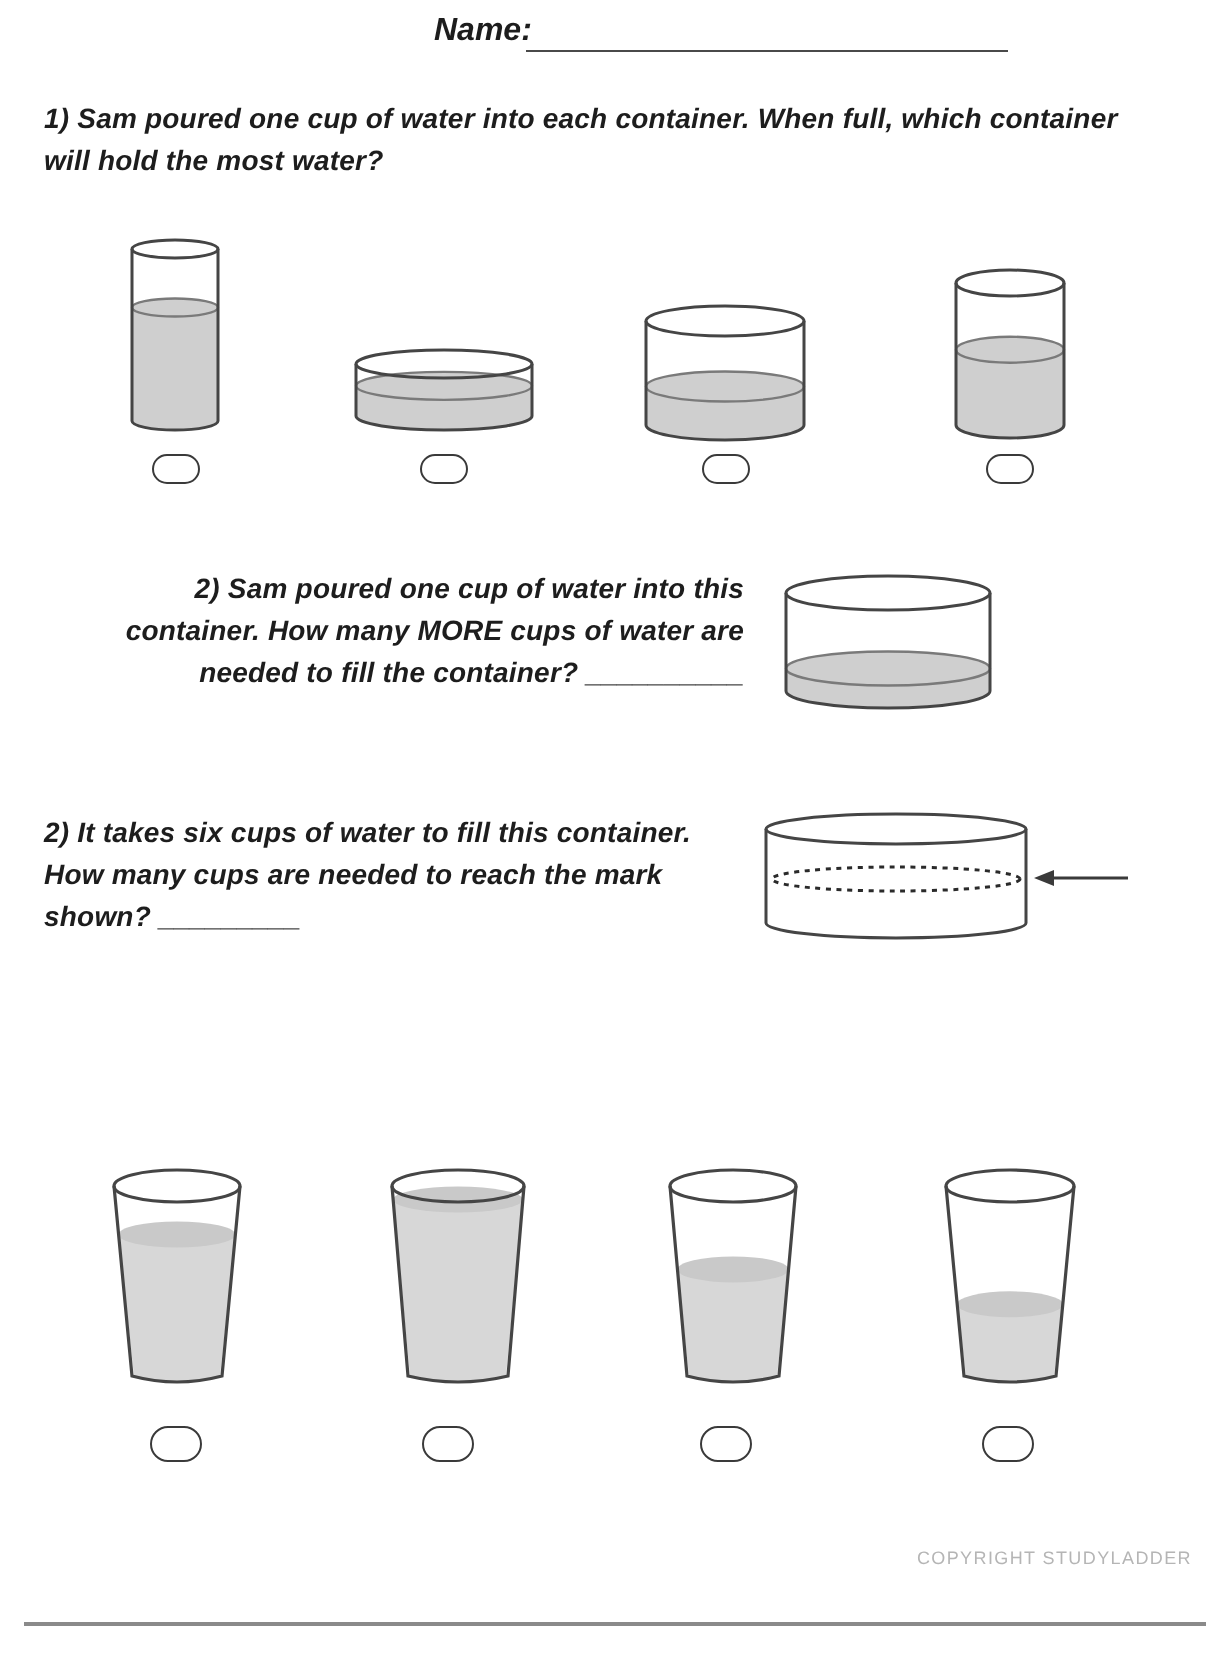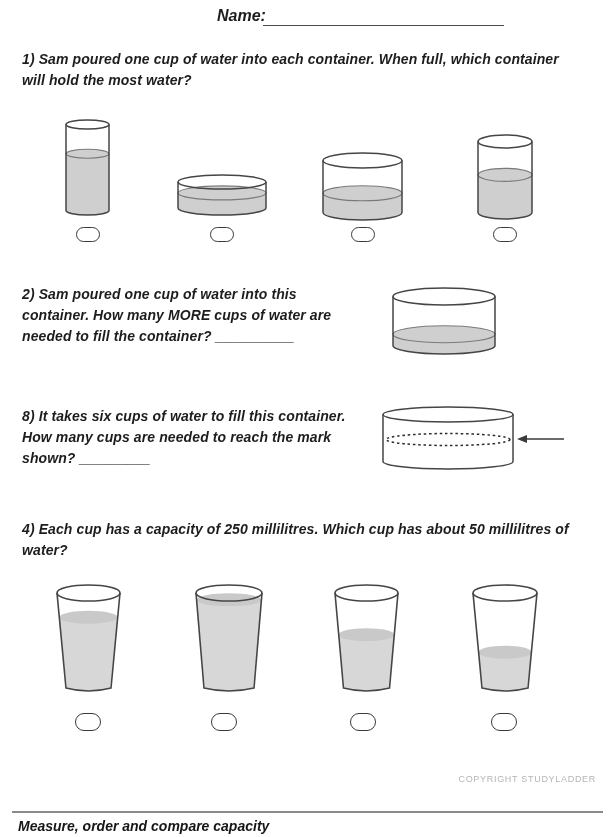--- a/index.html
+++ b/index.html
@@ -3,21 +3,21 @@
 <meta charset="utf-8">
 <style>
   html,body{margin:0;padding:0;background:#fff;}
   .page{position:relative;width:615px;height:837px;background:#ffffff;overflow:hidden;
         font-family:"Liberation Sans",sans-serif;}
   .name-label{position:absolute;left:217px;top:6px;font:italic 600 16px/20px "Liberation Sans",sans-serif;color:#1d1d1d;}
   .name-line{position:absolute;left:263px;top:25px;width:241px;height:1px;background:#4a4a4a;}
   .qtext{position:absolute;font:italic 600 14px/21px "Liberation Sans",sans-serif;color:#1d1d1d;
          white-space:pre-line;letter-spacing:0.1px;}
   #q1t{left:22px;top:49px;width:580px;font-style:italic;}
-  #q2t{left:22px;top:284px;width:350px;}
+  #q2t{left:22px;top:284px;width:350px;text-align:right;}
   #q3t{left:22px;top:406px;width:360px;}
   #q4t{left:22px;top:519px;width:580px;}
   #gfx-layer{position:absolute;left:0;top:0;width:615px;height:837px;}
   .gfx{position:absolute;overflow:visible;}
   .oval{position:absolute;border:1.5px solid #3a3a3a;border-radius:999px;background:#fff;box-sizing:border-box;}
   .footer-line{position:absolute;left:12px;top:811px;width:591px;height:2px;background:#8a8a8a;}
   .footer-title{position:absolute;left:18px;top:817px;font:italic 700 14px/18px "Liberation Sans",sans-serif;color:#161616;}
   .footer-copyright{position:absolute;right:19px;top:774px;font:400 9px/11px "Liberation Sans",sans-serif;
                     color:#b5b5b5;letter-spacing:0.7px;}
 </style>
@@ -26,25 +26,23 @@
 
 <div class="page">
   <span class="name-label">Name:</span>
   <span class="name-line"></span>
 
   <div class="qtext" id="q1t">1) Sam poured one cup of water into each container. When full, which container
 will hold the most water?</div>
   <div class="qtext" id="q2t">2) Sam poured one cup of water into this
 container. How many MORE cups of water are
 needed to fill the container? __________</div>
-  <div class="qtext" id="q3t">8) It takes six cups of water to fill this container.
+  <div class="qtext" id="q3t">2) It takes six cups of water to fill this container.
 How many cups are needed to reach the mark
 shown? _________</div>
-  <div class="qtext" id="q4t">4) Each cup has a capacity of 250 millilitres. Which cup has about 50 millilitres of
-water?</div>
 
   <div id="gfx-layer">
       <svg width="49" height="101" class="gfx" style="left: 63px; top: 116.5px;">
         <path d="M 3 36.739999999999995 L 3 93.5 A 21.5 4.5 0 0 0 46 93.5 L 46 36.739999999999995 Z" fill="#cfcfcf"></path>
         <ellipse cx="24.5" cy="36.739999999999995" rx="21.5" ry="4.5" fill="#cfcfcf" stroke="#7a7a7a" stroke-width="1.2"></ellipse>
         <path d="M 3 7.5 L 3 93.5 A 21.5 4.5 0 0 0 46 93.5 L 46 7.5" fill="none" stroke="#454545" stroke-width="1.5"></path>
         <ellipse cx="24.5" cy="7.5" rx="21.5" ry="4.5" fill="none" stroke="#454545" stroke-width="1.5"></ellipse>
       </svg>
       <svg width="94" height="46" class="gfx" style="left: 175px; top: 172px;">
         <path d="M 3 20.92 L 3 36 A 44 7 0 0 0 91 36 L 91 20.92 Z" fill="#cfcfcf"></path>
@@ -107,15 +105,14 @@
       <div class="oval" style="left: 210px; top: 226.5px; width: 24px; height: 15px;"></div>
       <div class="oval" style="left: 351px; top: 226.5px; width: 24px; height: 15px;"></div>
       <div class="oval" style="left: 493px; top: 226.5px; width: 24px; height: 15px;"></div>
       <div class="oval" style="left: 74.5px; top: 713px; width: 26px; height: 18px;"></div>
       <div class="oval" style="left: 211px; top: 713px; width: 26px; height: 18px;"></div>
       <div class="oval" style="left: 350px; top: 713px; width: 26px; height: 18px;"></div>
       <div class="oval" style="left: 491px; top: 713px; width: 26px; height: 18px;"></div>
     </div>
 
   <div class="footer-line"></div>
-  <div class="footer-title">Measure, order and compare capacity</div>
   <div class="footer-copyright">COPYRIGHT STUDYLADDER</div>
 </div>
 
 </body></html>

